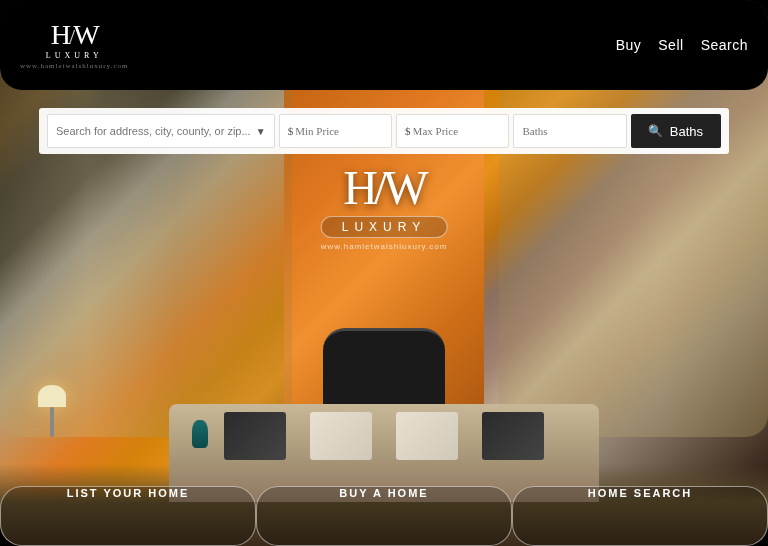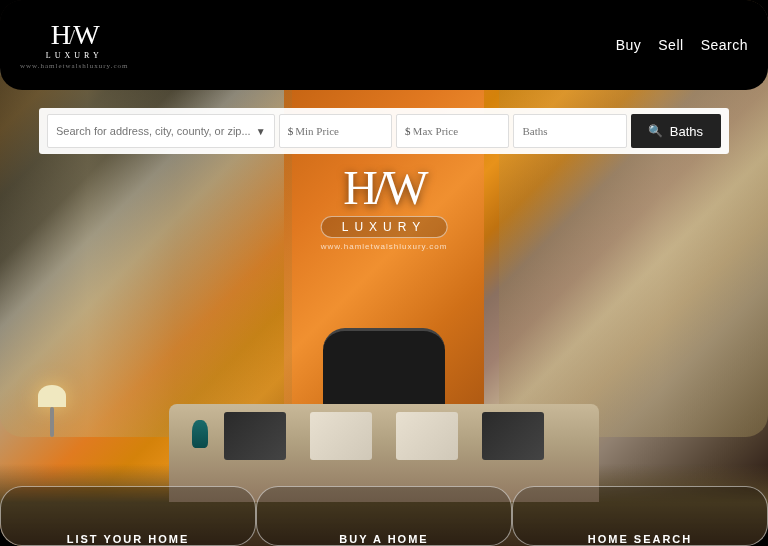--- a/index.html
+++ b/index.html
@@ -353,21 +353,21 @@
       width: 100%;
       height: 60px;
       display: flex;
       z-index: 20;
     }
 
     .cta-item {
       flex: 1;
       border: 1px solid rgba(255,255,255,0.5);
       display: flex;
-      align-items: flex-end;
+      align-items: flex-start;
       justify-content: center;
       background: rgba(0,0,0,0.25);
       cursor: pointer;
     }
 
     .cta-text {
       color: #fff;
       font-size: 11px;
       letter-spacing: 2px;
       text-transform: uppercase;

